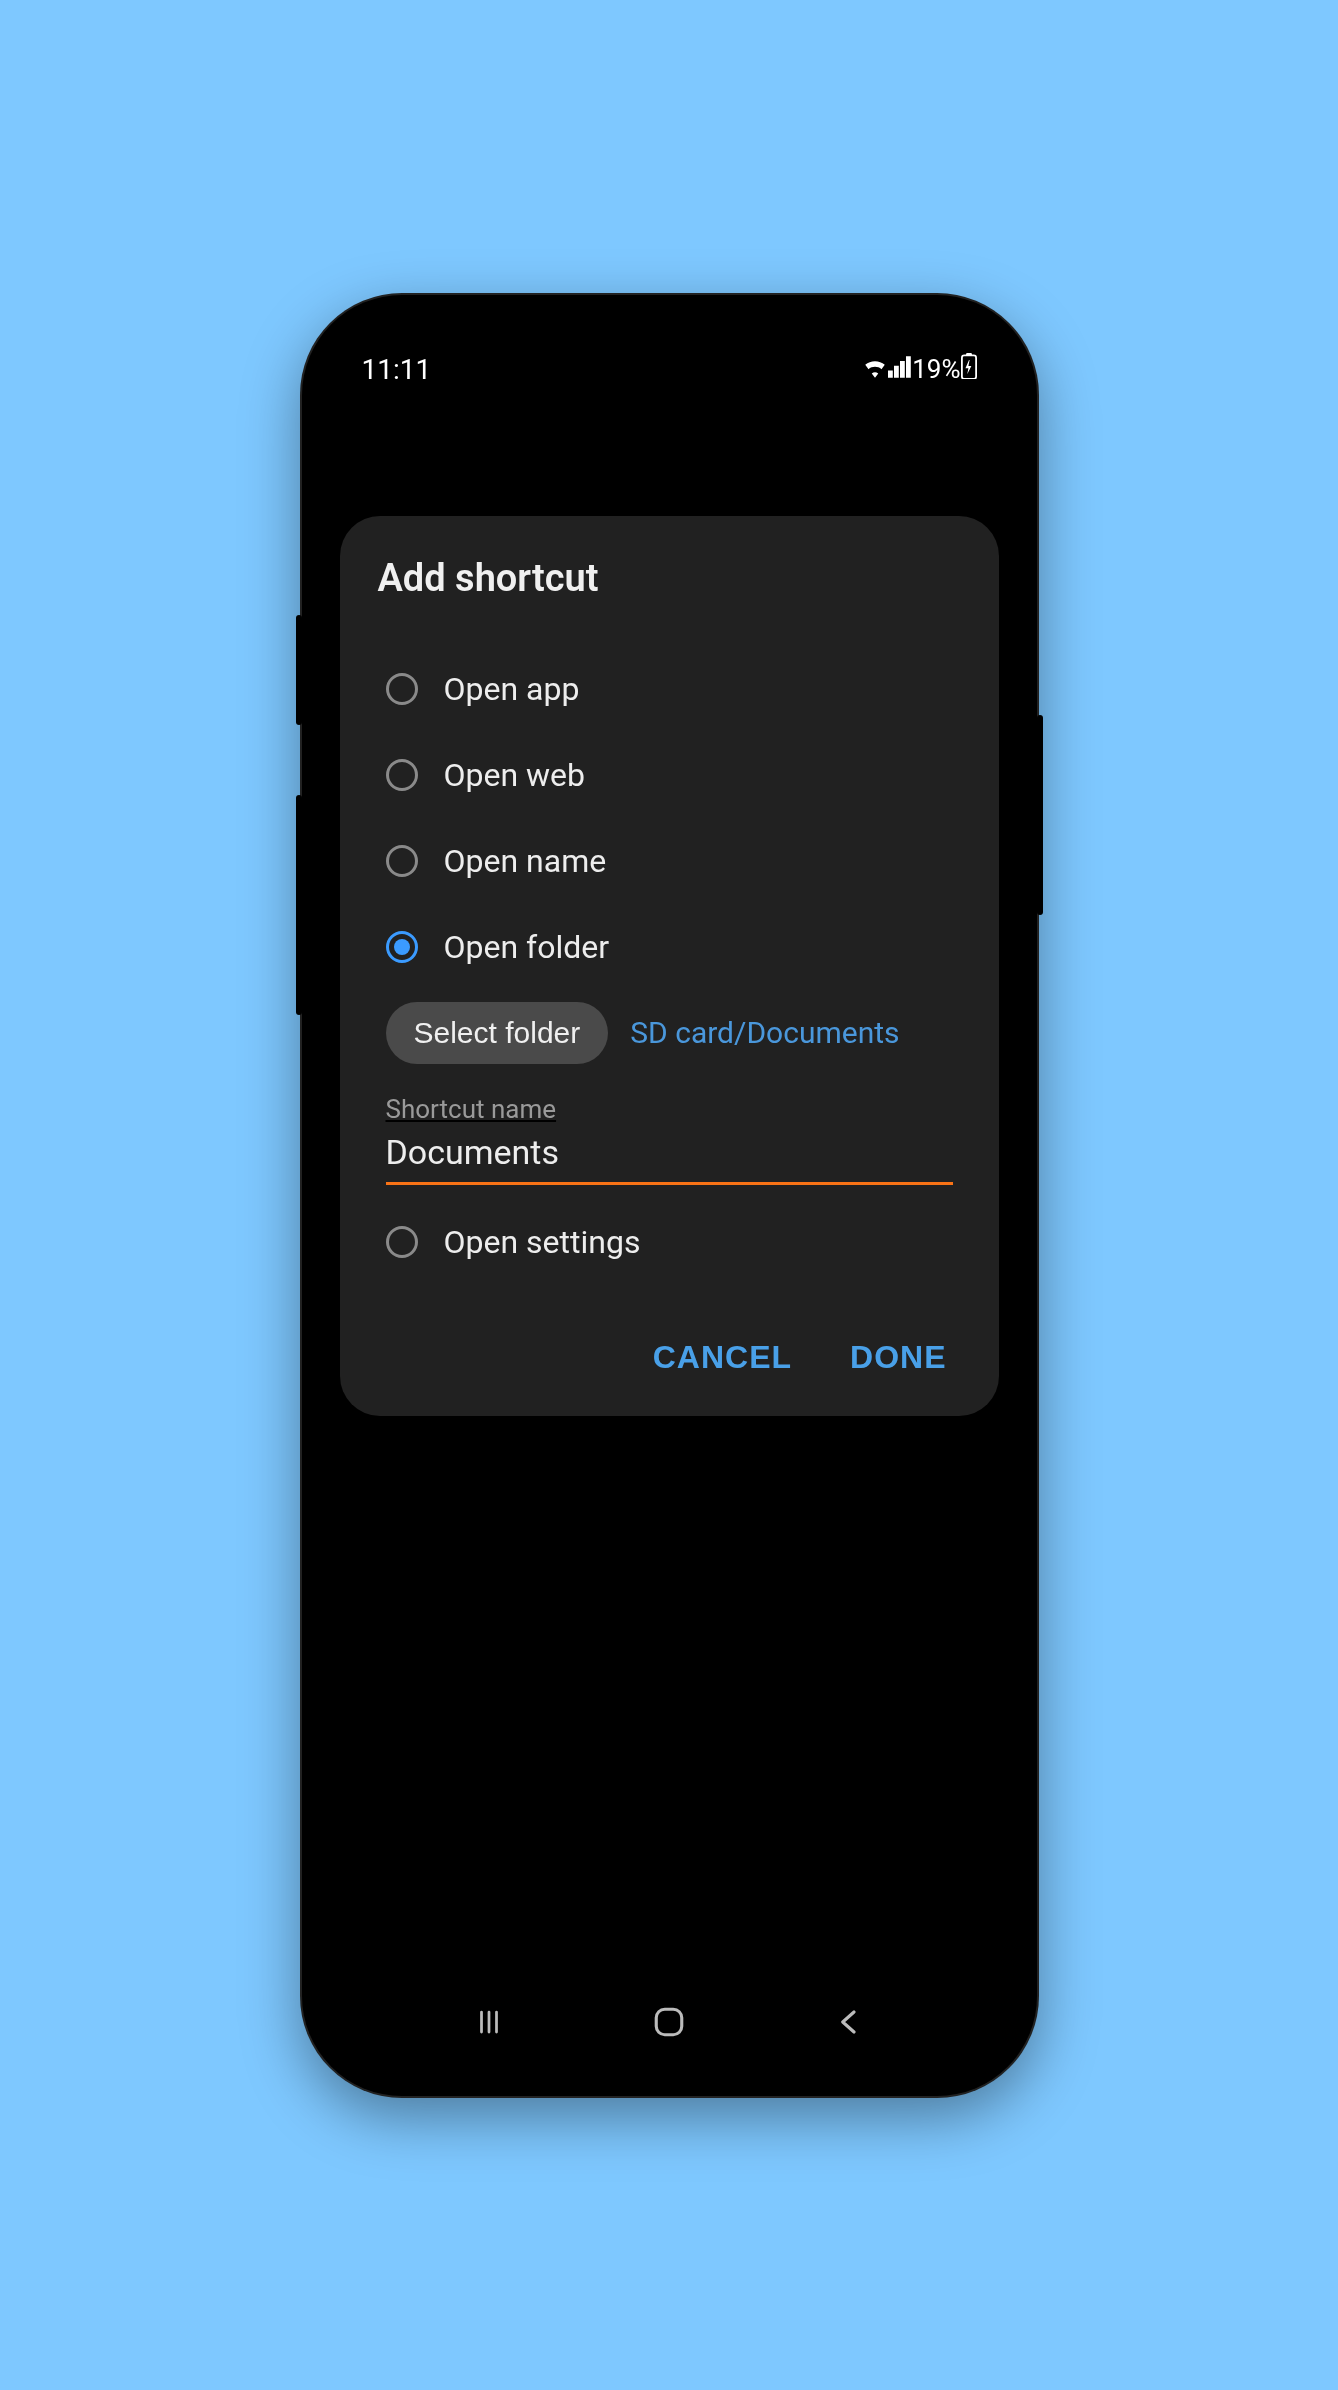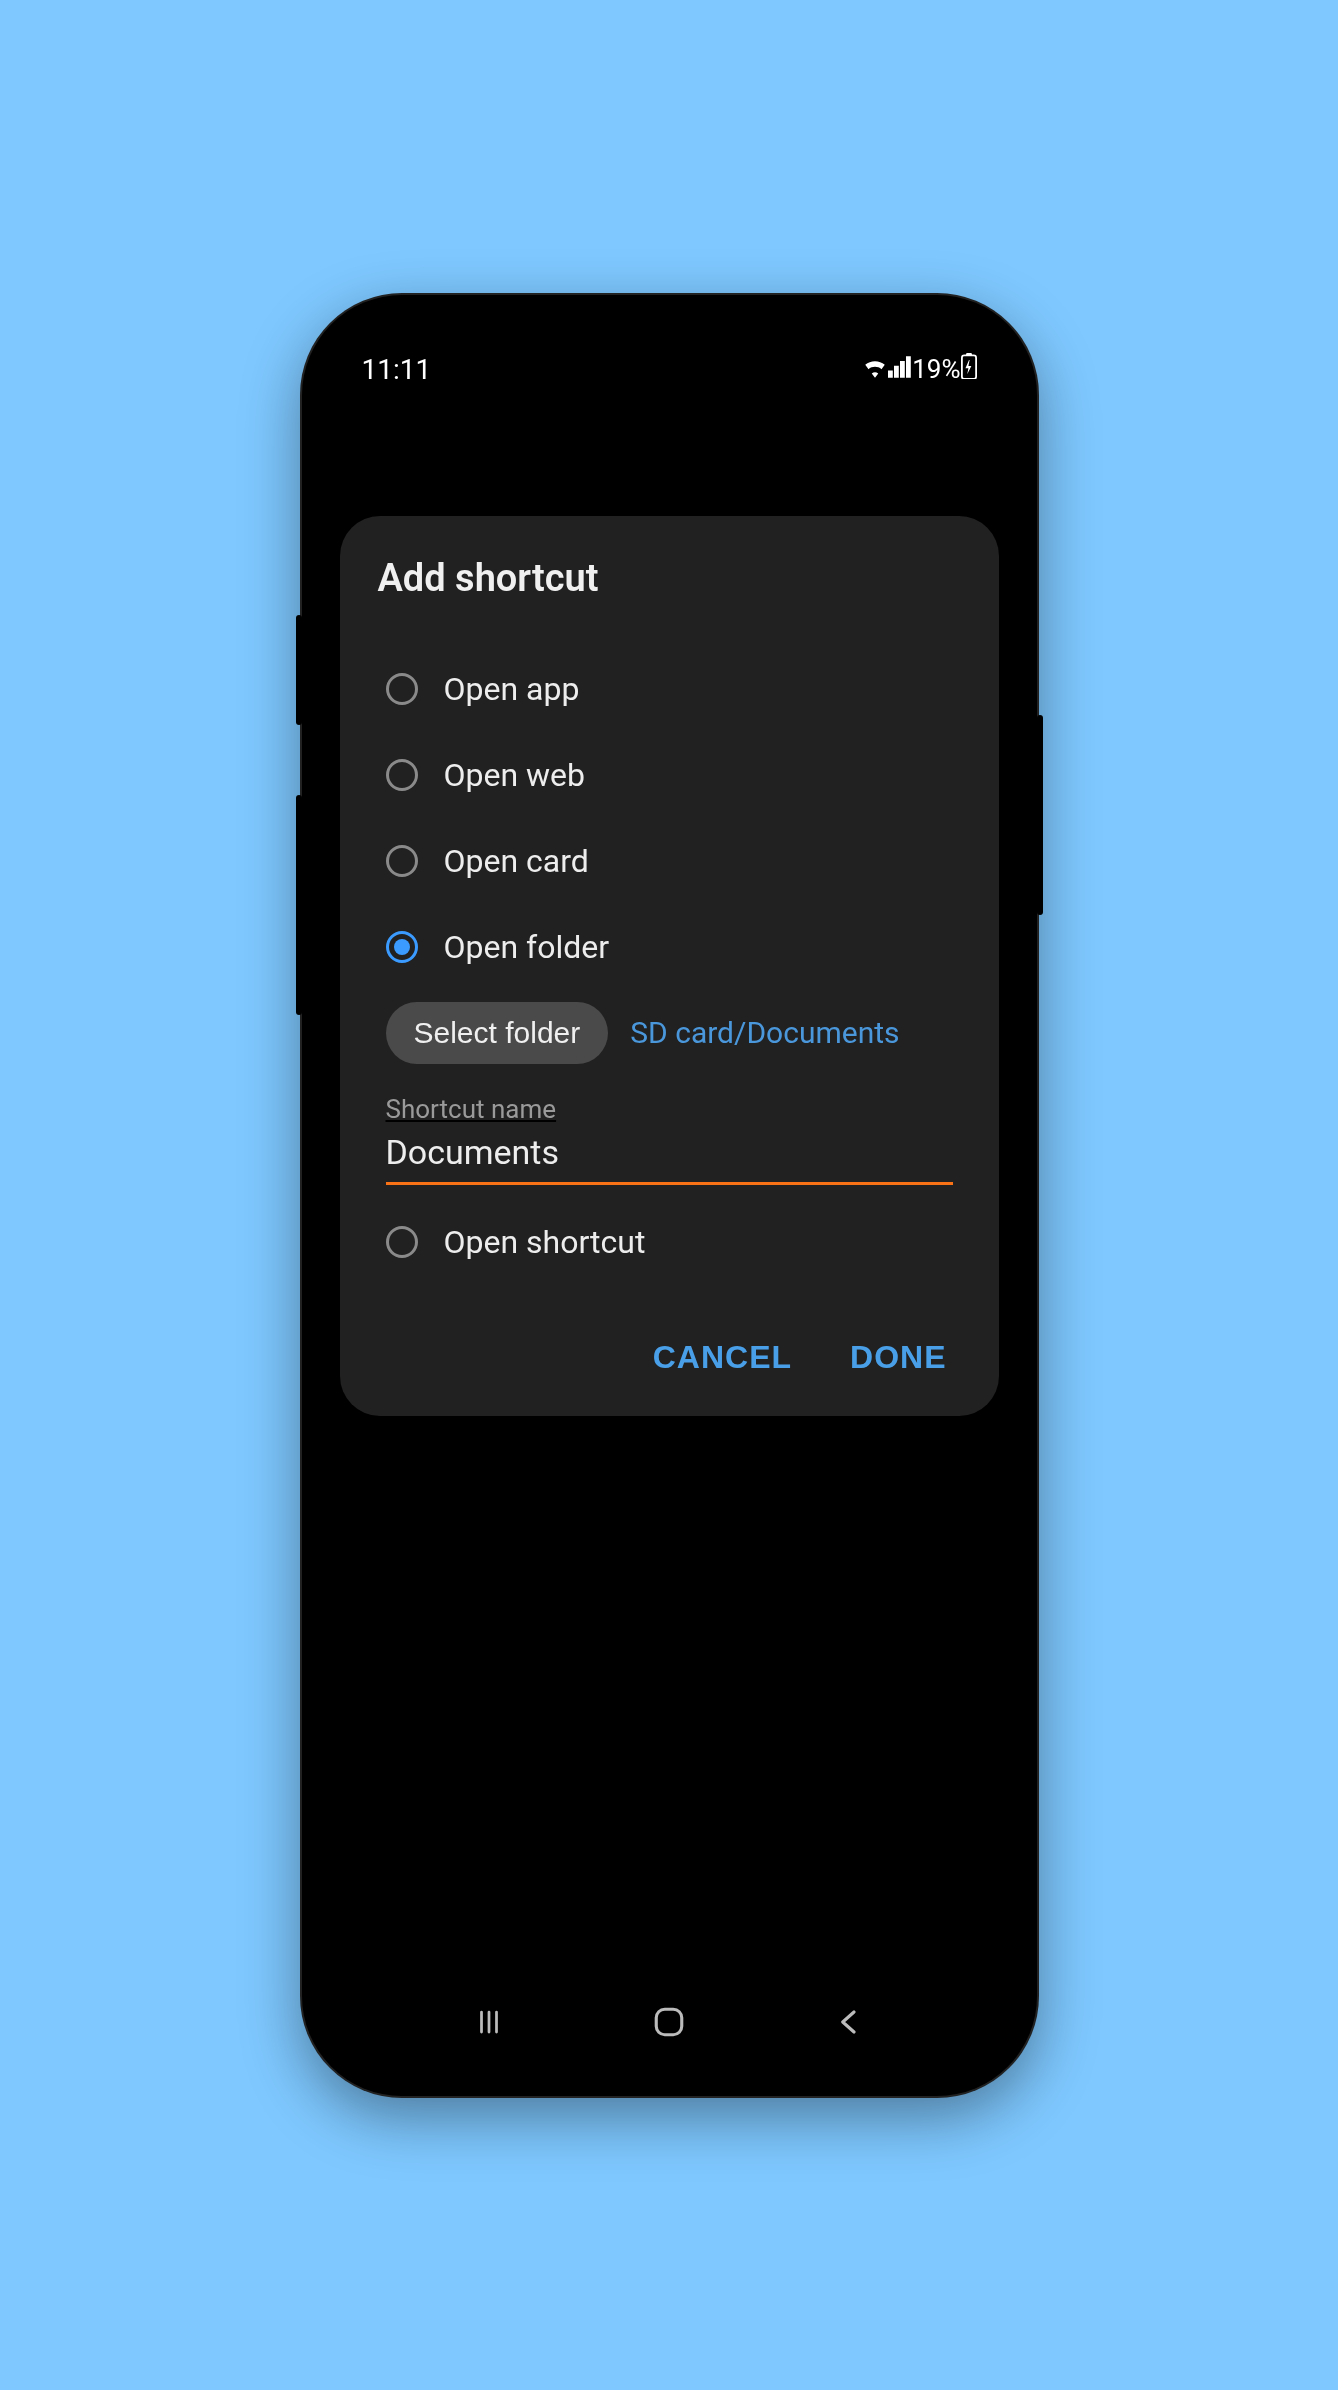--- a/index.html
+++ b/index.html
@@ -255,41 +255,41 @@
         <span class="radio-label">Open app</span>
       </div>
 
       <div class="radio-row">
         <span class="radio-circle"></span>
         <span class="radio-label">Open web</span>
       </div>
 
       <div class="radio-row">
         <span class="radio-circle"></span>
-        <span class="radio-label">Open card</span>
+        <span class="radio-label">Open name</span>
       </div>
 
       <div class="radio-row">
         <span class="radio-circle selected"></span>
         <span class="radio-label">Open folder</span>
       </div>
 
       <div class="folder-row">
         <button class="select-folder-btn">Select folder</button>
         <span class="folder-path">SD card/Documents</span>
       </div>
 
       <div class="field-wrap">
         <div class="field-label">Shortcut name</div>
         <input class="field-input" type="text" value="Documents" style="">
       </div>
 
       <div class="radio-row">
         <span class="radio-circle"></span>
-        <span class="radio-label">Open shortcut</span>
+        <span class="radio-label">Open settings</span>
       </div>
 
       <div class="dialog-actions">
         <button class="dialog-action">CANCEL</button>
         <button class="dialog-action">DONE</button>
       </div>
     </div>
 
     <div class="nav-bar">
       <div class="nav-btn">

